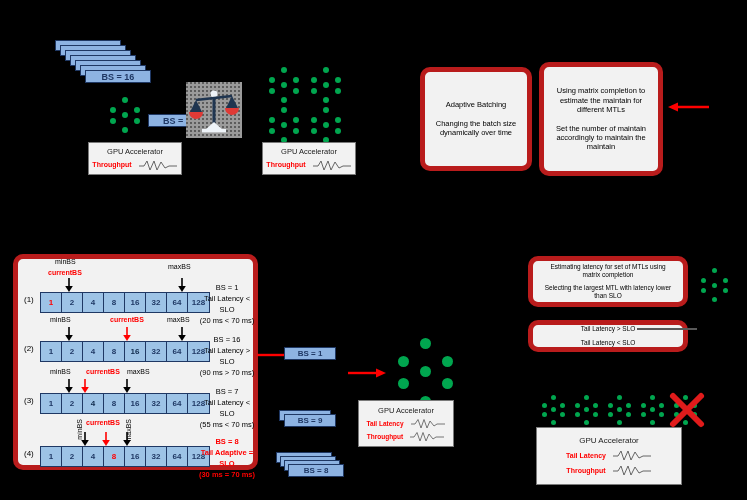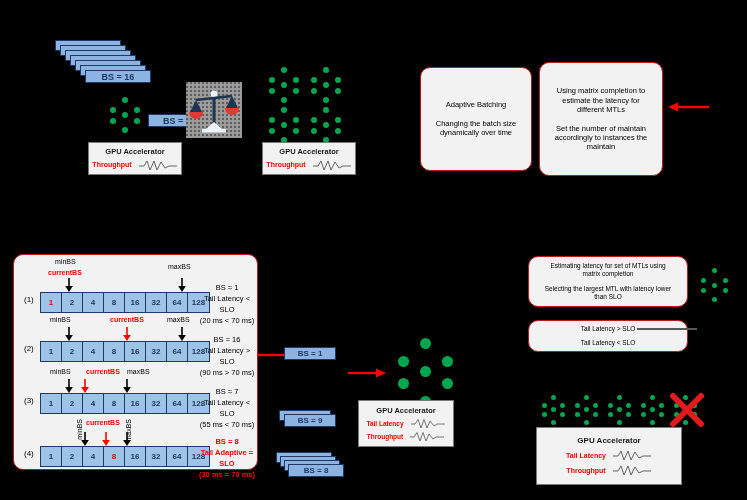--- a/index.html
+++ b/index.html
@@ -1,30 +1,30 @@
 <!DOCTYPE html>
 <html><head>
 <meta charset="utf-8">
 <style>
   html,body{margin:0;padding:0;background:#000;}
   body{width:747px;height:500px;position:relative;overflow:hidden;
        font-family:"Liberation Sans","DejaVu Sans",sans-serif;color:#000;}
   .abs{position:absolute;}
 
   
-  .panel{background:#f2f2f2;border:1px solid #b91c1c;border-radius:10px;
+  .panel{background:#f2f2f2;border:5px solid #b91c1c;border-radius:10px;
          box-sizing:border-box;display:flex;flex-direction:column;
          align-items:center;justify-content:center;text-align:center;}
   .panel .ln{line-height:1.25;}
 
   
   .gpubox{background:#f2f2f2;border:1px solid #7a7a7a;box-sizing:border-box;
           display:flex;flex-direction:column;align-items:center;
           justify-content:center;}
-  .gputitle{font-weight:bold;color:#1a1a1a;}
+  .gputitle{font-weight:normal;color:#1a1a1a;}
   .gpurow{display:flex;align-items:center;gap:6px;width:100%;
           justify-content:center;}
   .metric{color:#ff0000;font-weight:bold;}
 
   
   .chip{background:#8db3e2;border:1px solid #1f3864;color:#1f3864;
         font-weight:bold;display:flex;align-items:center;justify-content:center;
         box-sizing:border-box;}
   .stack{position:relative;}
   .sheet{position:absolute;background:#8db3e2;border:1px solid #1f3864;
@@ -160,25 +160,25 @@
 
 <div class="panel abs" style="left:420px;top:67px;width:112px;height:104px;font-size:7.5px;">
   <div class="ln" style="font-weight:normal;">Adaptive Batching</div>
   <div class="ln" style="height:9px;"></div>
   <div class="ln">Changing the batch size</div>
   <div class="ln">dynamically over time</div>
 </div>
 
 <div class="panel abs" style="left:539px;top:62px;width:124px;height:114px;font-size:7.5px;padding:4px 5px;">
   <div class="ln">Using matrix completion to</div>
-  <div class="ln">estimate the latency for</div>
+  <div class="ln">estimate the maintain for</div>
   <div class="ln">different MTLs</div>
   <div class="ln" style="height:9px;"></div>
   <div class="ln">Set the number of maintain</div>
-  <div class="ln">accordingly to instances the</div>
+  <div class="ln">accordingly to maintain the</div>
   <div class="ln">maintain</div>
 </div>
 
 <div class="abs" style="left:666px;top:101px;width:44px;height:12px;">
   <svg width="44" height="12">
     <line x1="43" y1="6" x2="10" y2="6" stroke="#ff0000" stroke-width="2.4"></line>
     <path d="M2 6 L12 1.5 L12 10.5 Z" fill="#ff0000"></path>
   </svg>
 </div>
 

